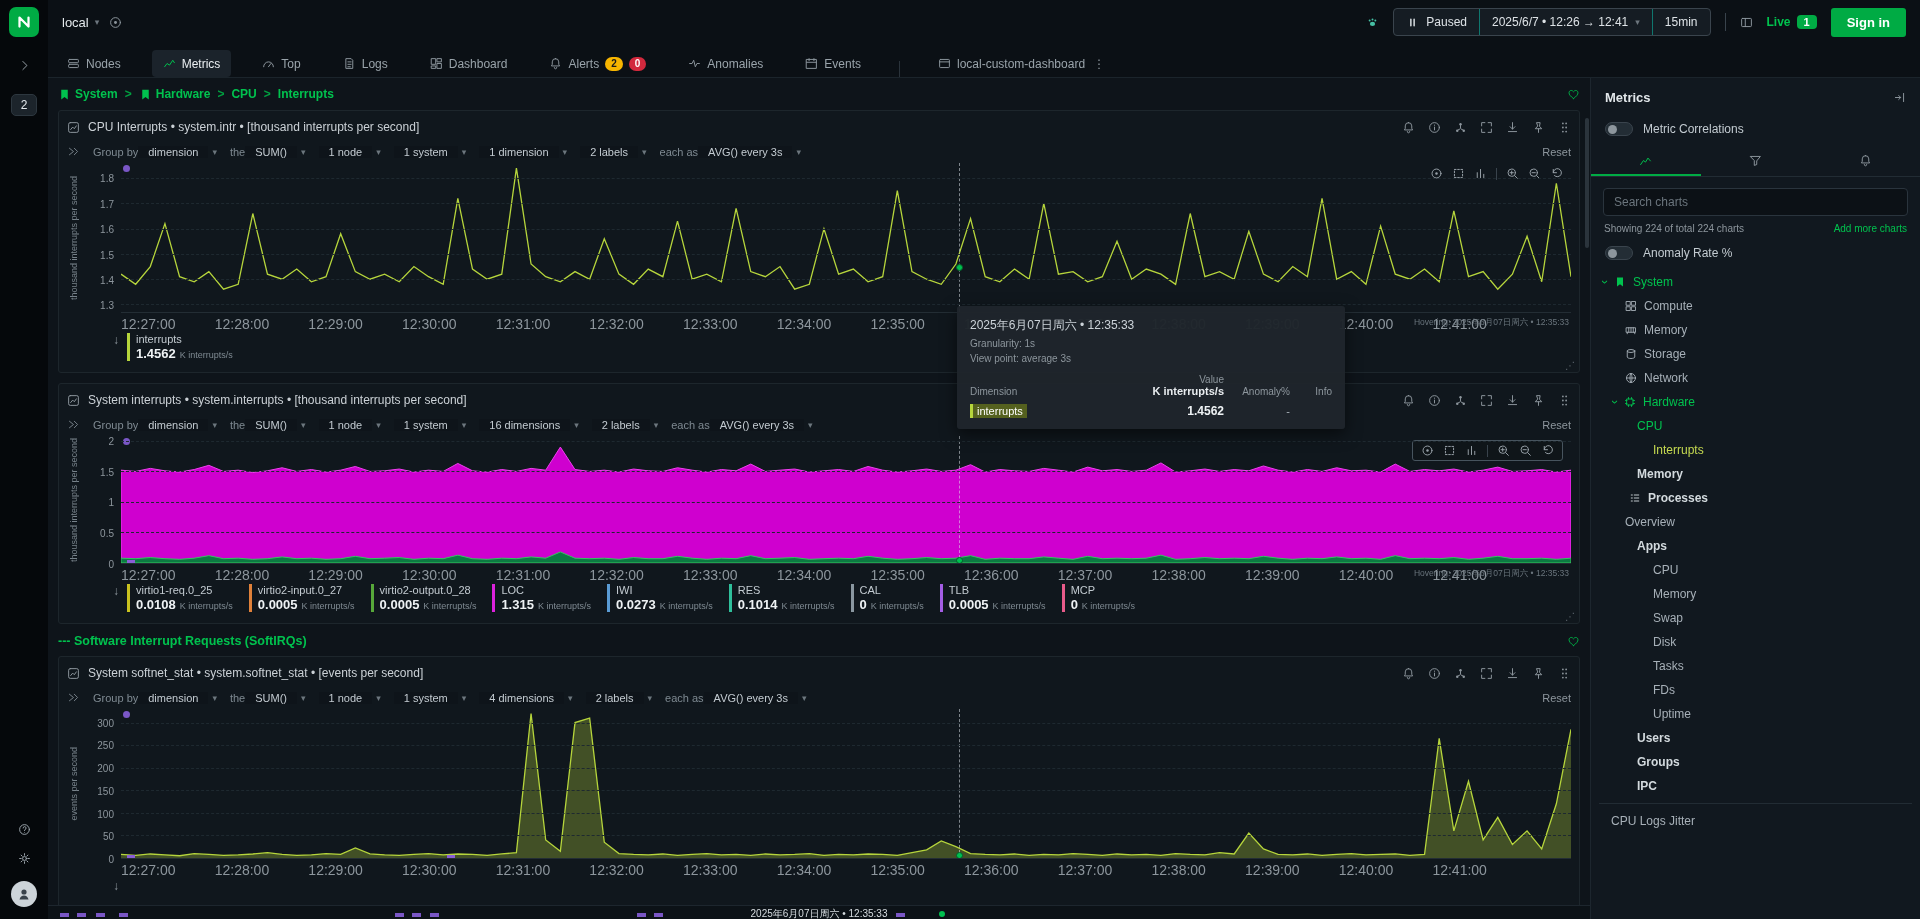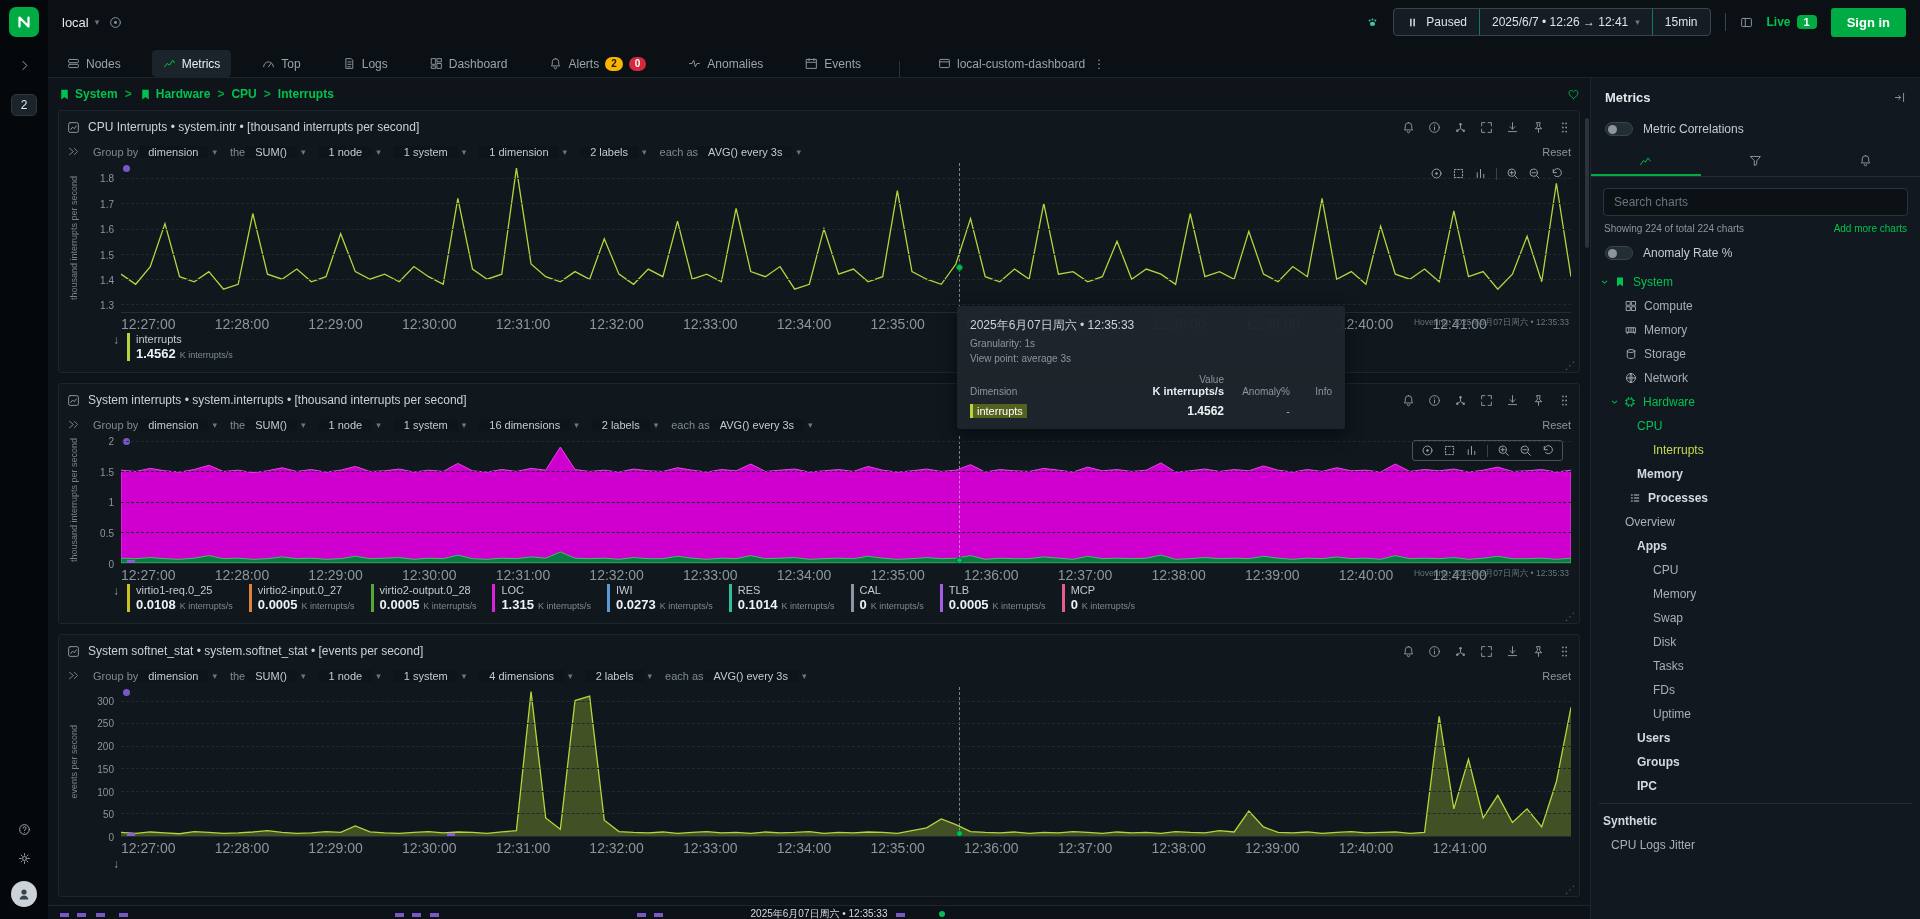--- a/index.html
+++ b/index.html
@@ -781,20 +781,28 @@
      </div>
                     <div class="legend-item" style="border-color:#e85b8a">
        <div class="legend-label">MCP</div>
        <div><span class="legend-value">0</span><span class="legend-unit">K interrupts/s</span></div>
      </div>
                   </div>
       </div>
     </div>
     <span class="resize-handle">⋰</span>
   </section>
+            <div class="section-title">
+              <span>--- Software Interrupt Requests (SoftIRQs)</span>
+              <span class="fav" data-icon="heart">
+                <svg viewBox="0 0 16 16">
+                  <path d="M8 13C4.2 10.2 2.5 8 2.5 5.9 2.5 4.3 3.7 3 5.2 3c1 0 2 .6 2.8 1.7C8.8 3.6 9.8 3 10.8 3c1.5 0 2.7 1.3 2.7 2.9 0 2.1-1.7 4.3-5.5 7.1z" fill="none" stroke="currentColor" stroke-width="1.2" stroke-linecap="round" stroke-linejoin="round"></path>
+                </svg>
+              </span>
+            </div>
             <section class="chart-card">
     <div class="chart-header">
       <span class="chart-type-icon" data-icon="chartType">
                   <svg viewBox="0 0 16 16">
                     <rect x="2" y="2" width="12" height="12" rx="2" fill="none" stroke="currentColor" stroke-width="1.2" stroke-linecap="round" stroke-linejoin="round"></rect>
                     <path d="M4.5 10.5l2.5-3 2 2 2.5-3.5" fill="none" stroke="currentColor" stroke-width="1.2" stroke-linecap="round" stroke-linejoin="round"></path>
                   </svg>
                 </span>
       <span class="chart-title">System softnet_stat • system.softnet_stat • [events per second]</span>
       <span class="chart-header-icons">
@@ -1146,23 +1154,20 @@
             <div class="tree-item bold" style="padding-left:38px">
               <span>Users</span>
             </div>
             <div class="tree-item bold" style="padding-left:38px">
               <span>Groups</span>
             </div>
             <div class="tree-item bold" style="padding-left:38px">
               <span>IPC</span>
             </div>
             <div class="tree-divider"></div>
-            <div class="tree-item bold" style="padding-left:4px">
-              <span>Synthetic</span>
-            </div>
             <div class="tree-item " style="padding-left:12px">
               <span>CPU Logs Jitter</span>
             </div>
           </div>
       </aside>
     </div>
   </div>
 </div>
 
 </body></html>

